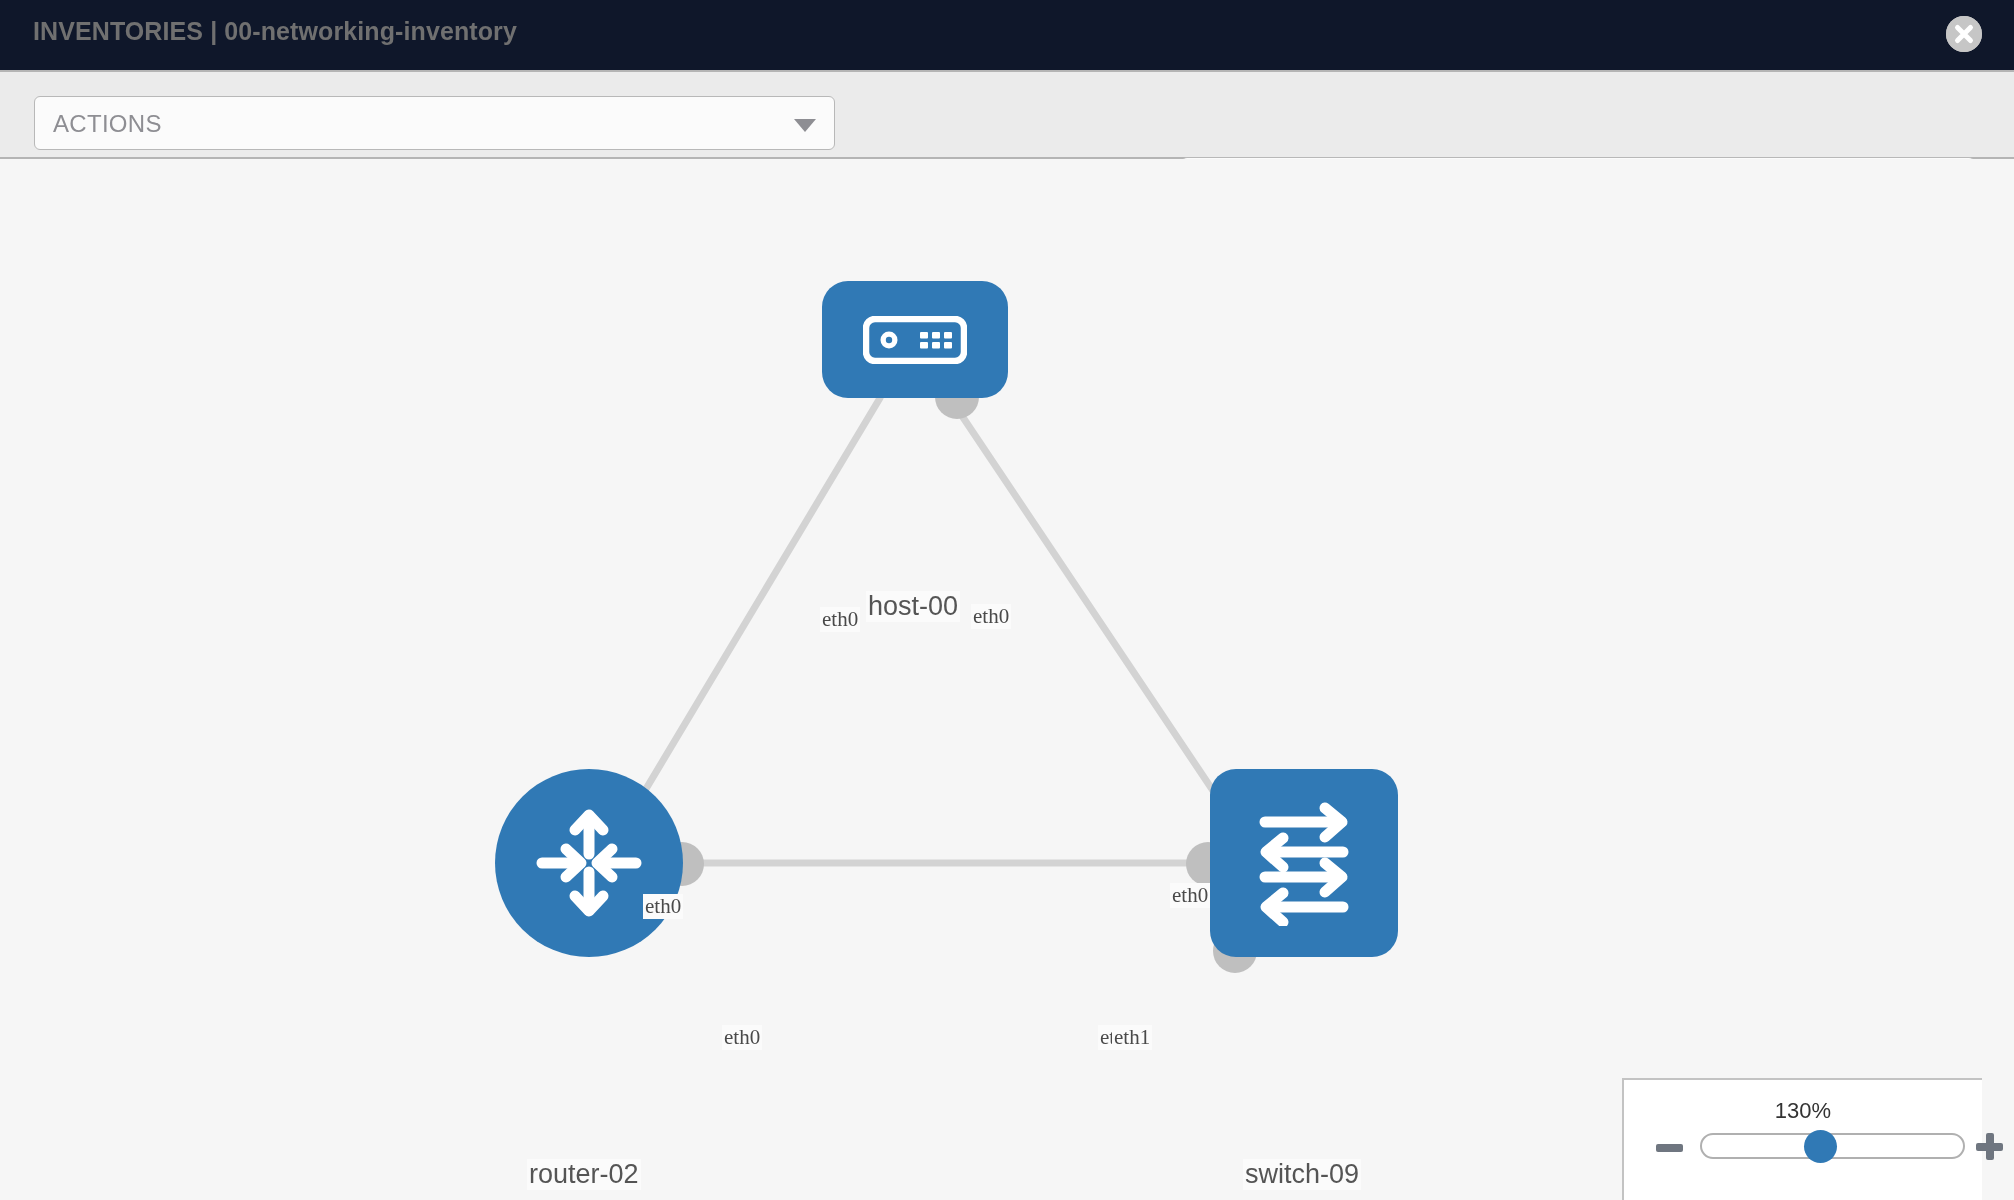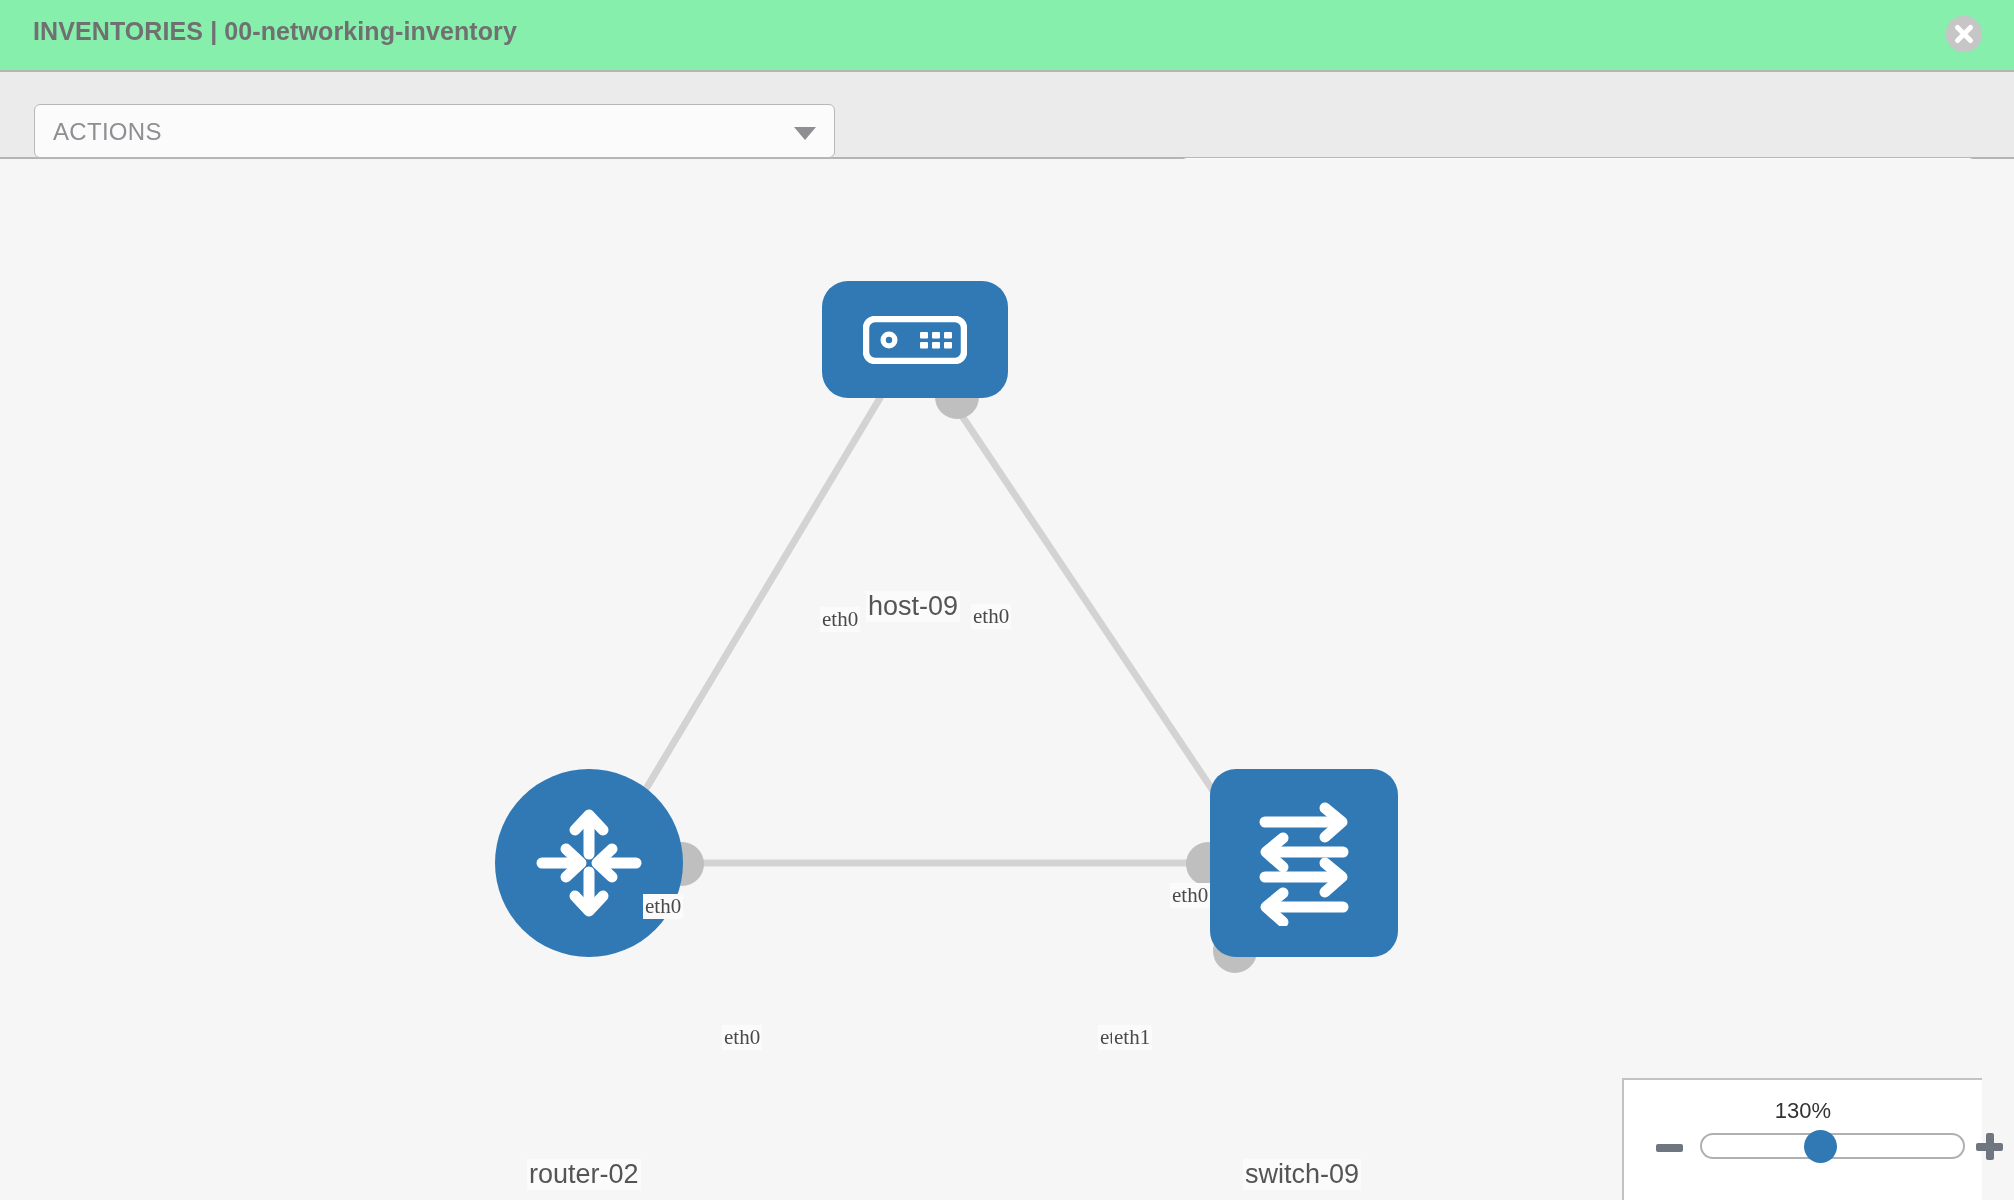--- a/index.html
+++ b/index.html
@@ -23,21 +23,21 @@
     background: #ffffff;
     box-sizing: border-box;
   }
 
   
   .header {
     position: absolute;
     left: 0; top: 0;
     width: 2014px;
     height: 86px;
-    background: #86efac;
+    background: #0f172a;
     box-sizing: border-box;
   }
   .page-title {
     position: absolute;
     left: 33px;
     top: 17px;
     font-size: 25px;
     font-weight: bold;
     color: #707070;
     letter-spacing: 0.1px;
@@ -62,21 +62,21 @@
     width: 2014px;
     height: 89px;
     background: #ebebeb;
     border-top: 2px solid #b4b4b4;
     border-bottom: 2px solid #b4b4b4;
     box-sizing: border-box;
   }
   .actions-select {
     position: absolute;
     left: 34px;
-    top: 32px;
+    top: 24px;
     width: 801px;
     height: 54px;
     background: #fbfbfb;
     border: 1px solid #b8b8b8;
     border-radius: 6px;
     box-sizing: border-box;
     cursor: pointer;
   }
   .actions-select .sel-label {
     position: absolute;
@@ -387,21 +387,21 @@
             <path d="M24 77 L100 77"></path>
             <path d="M84 63 L101 77 L84 92"></path>
 
             <path d="M102 107 L26 107"></path>
             <path d="M42 93 L25 107 L42 122"></path>
           </g>
         </svg>
       </div>
     </div>
 
-    <div class="node-label" style="left:866px; top:432px;">host-09</div>
+    <div class="node-label" style="left:866px; top:432px;">host-00</div>
     <div class="node-label" style="left:527px; top:1000px;">router-02</div>
     <div class="node-label" style="left:1243px; top:1000px;">switch-09</div>
 
     <div class="edge-label" style="left:820px;  top:448px;">eth0</div>
     <div class="edge-label" style="left:971px;  top:445px;">eth0</div>
     <div class="edge-label" style="left:643px;  top:735px;">eth0</div>
     <div class="edge-label" style="left:1170px; top:724px;">eth0</div>
     <div class="edge-label" style="left:722px;  top:866px;">eth0</div>
     <div class="edge-label" style="left:1098px; top:866px;">eth0</div>
     <div class="edge-label" style="left:1112px; top:866px;">eth1</div>

